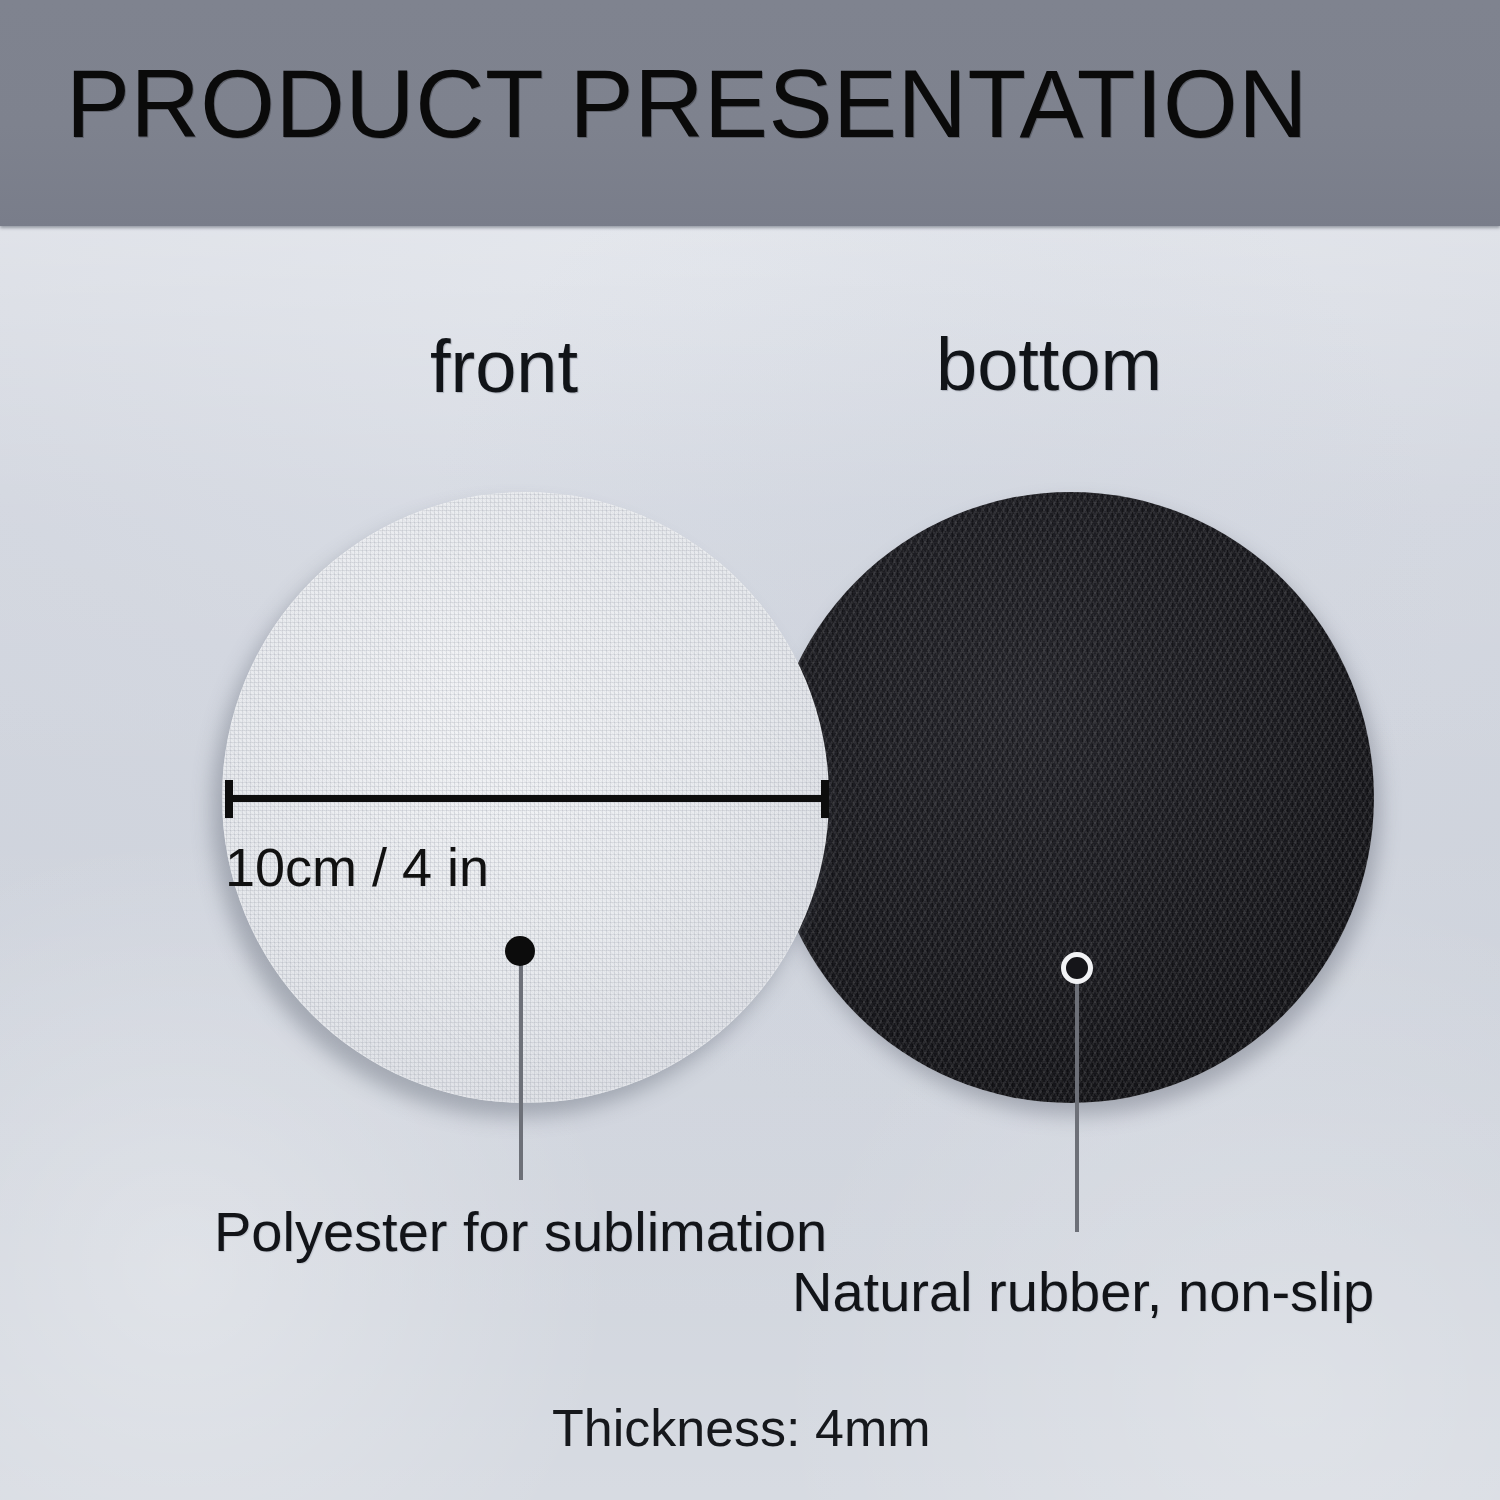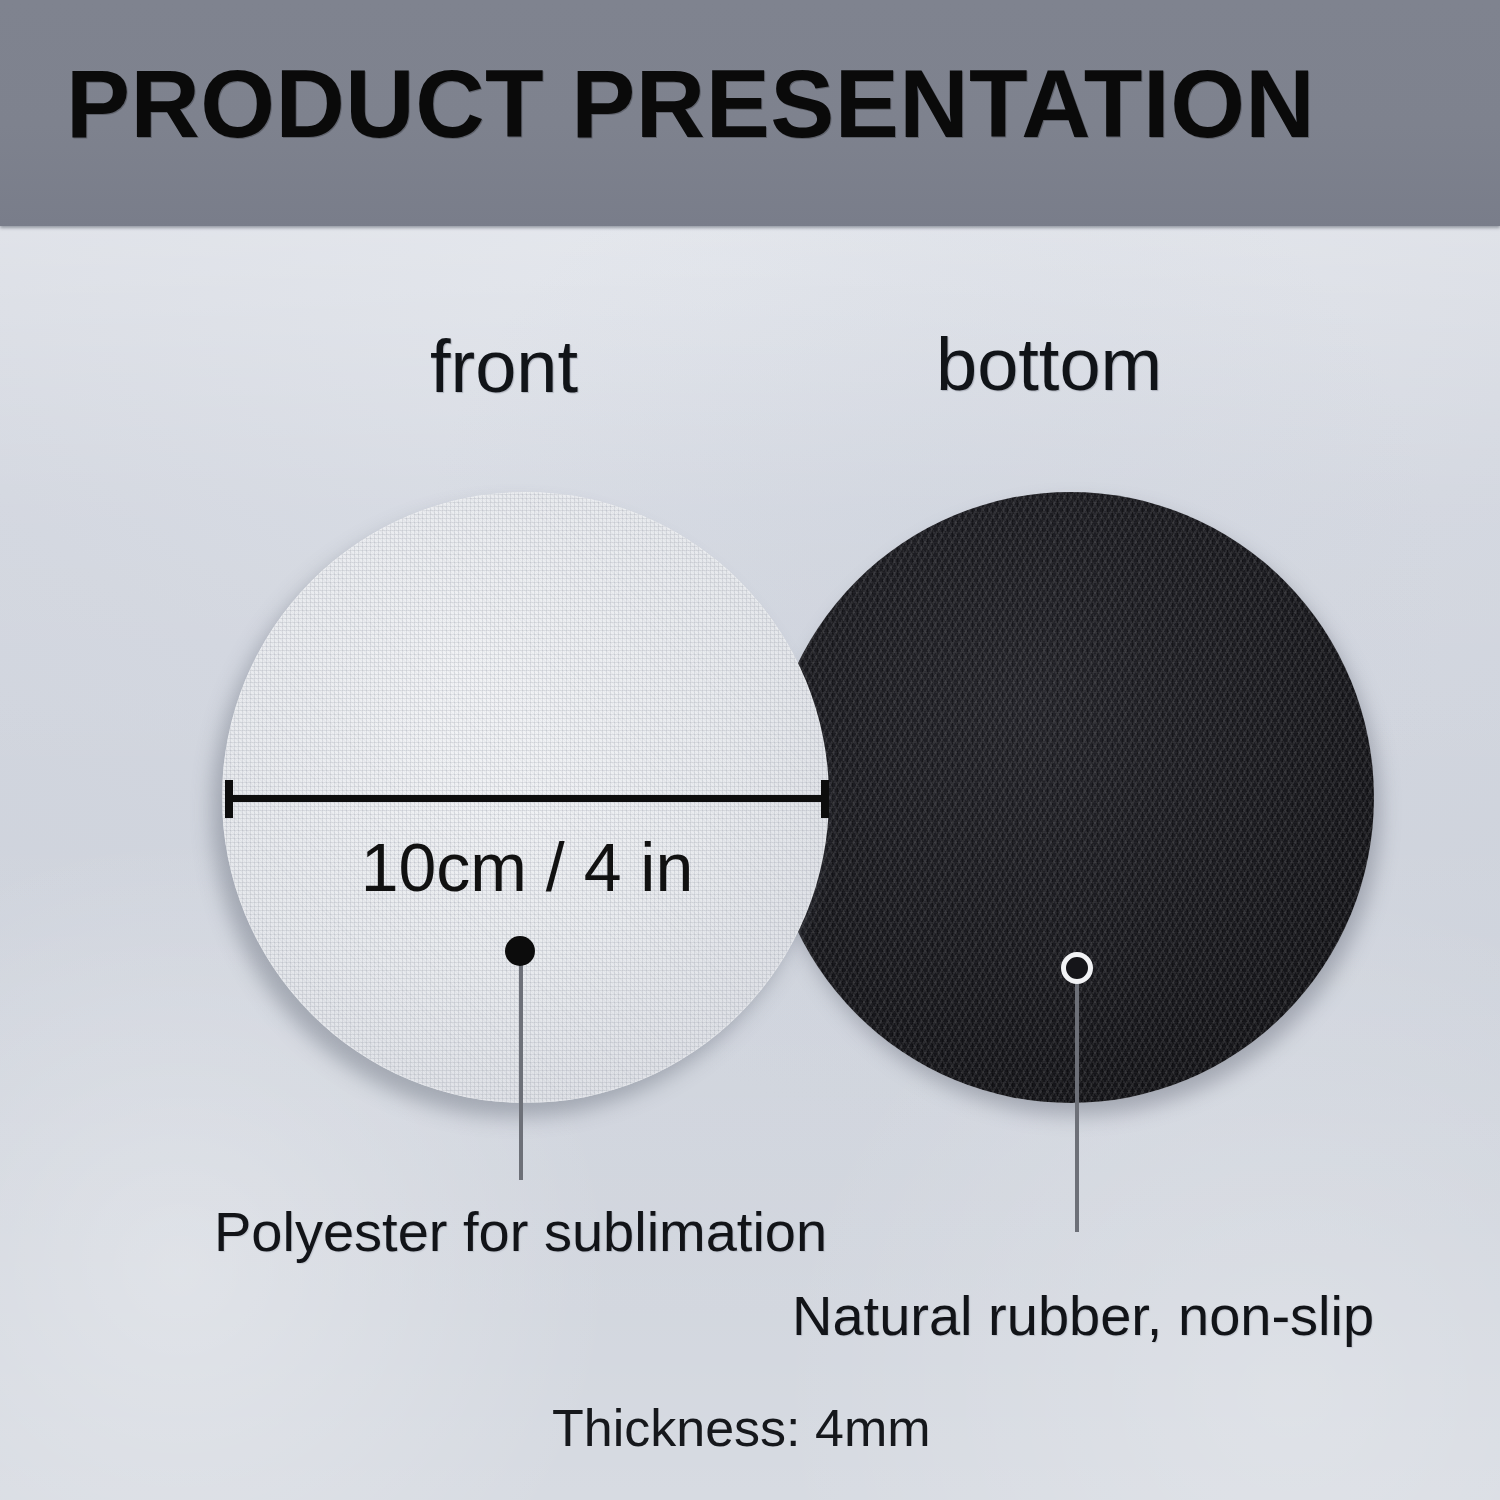--- a/index.html
+++ b/index.html
@@ -55,21 +55,21 @@
     background: linear-gradient(180deg, #7f838f 0%, #7e828e 55%, #797d8a 100%);
     box-shadow: 0 2px 3px rgba(90,95,108,0.55);
   }
   .header-title {
     position: absolute;
     left: 66px;
     top: 52px;
     width: 1380px;
     font-size: 96px;
     line-height: 104px;
-    font-weight: 700;
+    font-weight: 400;
     color: #0a0a0a;
     letter-spacing: 0.5px;
     white-space: nowrap;
     text-shadow: 1px 1px 0 rgba(40,42,48,0.35);
   }
 
   
   .view-label {
     position: absolute;
     font-size: 74px;
@@ -148,22 +148,21 @@
     background: #0d0d0d;
   }
   .dim-cap-left  { left: 0px; }
   .dim-cap-right { left: 596px; }
 
   .dim-text {
     position: absolute;
     left: 225px;
     top: 826px;
     width: 604px;
-    text-align: center;
-    font-size: 68px;
+    font-size: 54px;
     line-height: 82px;
     color: #111111;
     white-space: nowrap;
     z-index: 5;
   }
 
   
   .callout-line {
     position: absolute;
     width: 4px;
@@ -199,21 +198,21 @@
   .annotation {
     position: absolute;
     font-size: 56px;
     line-height: 64px;
     color: #121418;
     white-space: nowrap;
     z-index: 7;
     text-shadow: 1px 1px 1px rgba(150,155,168,0.35);
   }
   .ann-polyester { left: 214px;  top: 1200px; }
-  .ann-rubber    { left: 792px;  top: 1260px; margin-top: 24px; }
+  .ann-rubber    { left: 792px;  top: 1260px; }
 
   .thickness {
     position: absolute;
     left: 552px;
     top: 1398px;
     font-size: 52px;
     line-height: 60px;
     color: #16181c;
     white-space: nowrap;
     z-index: 7;

